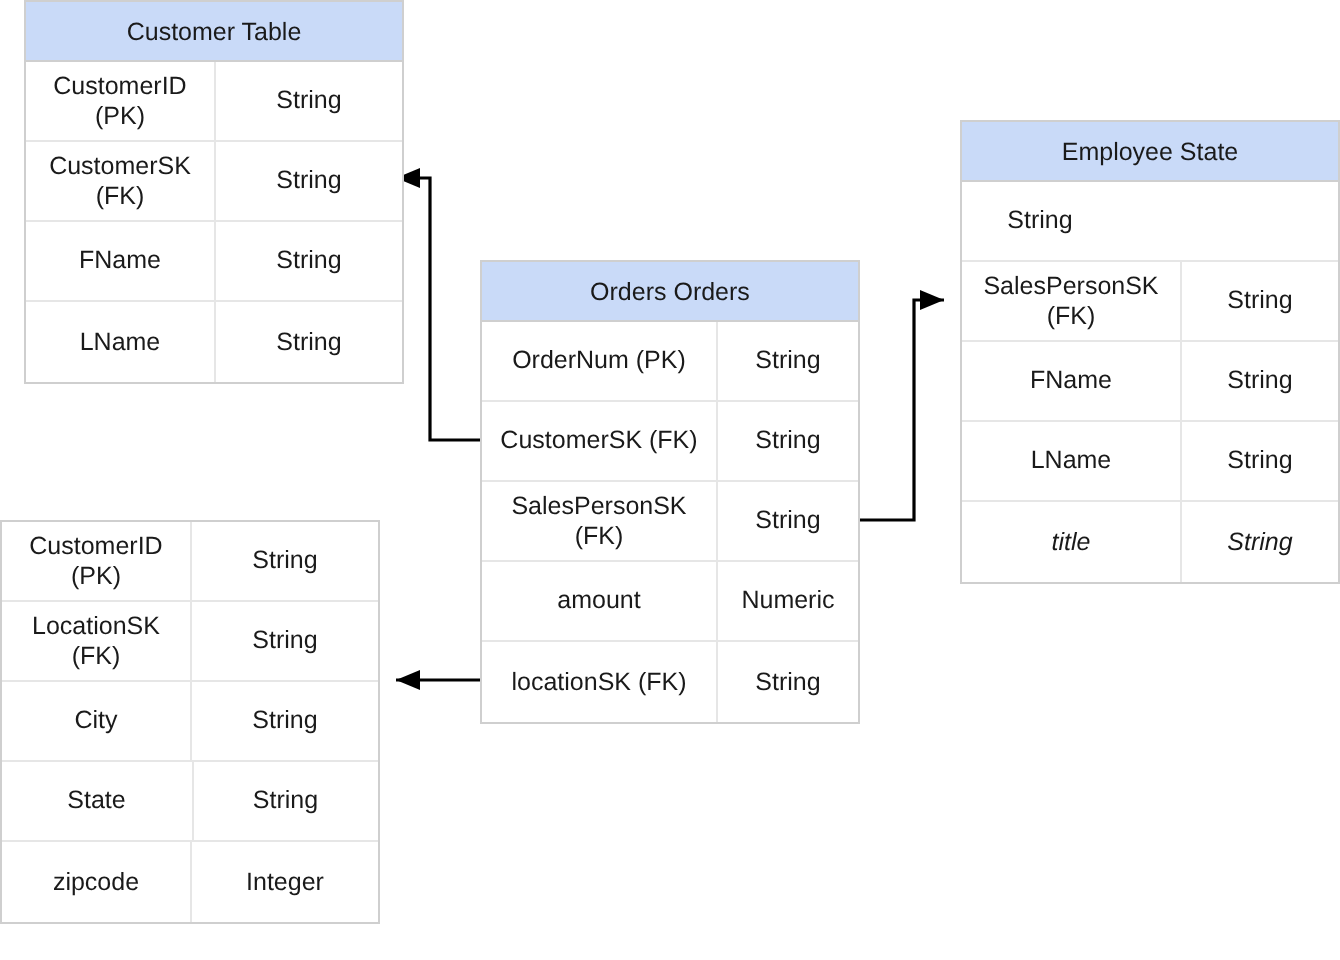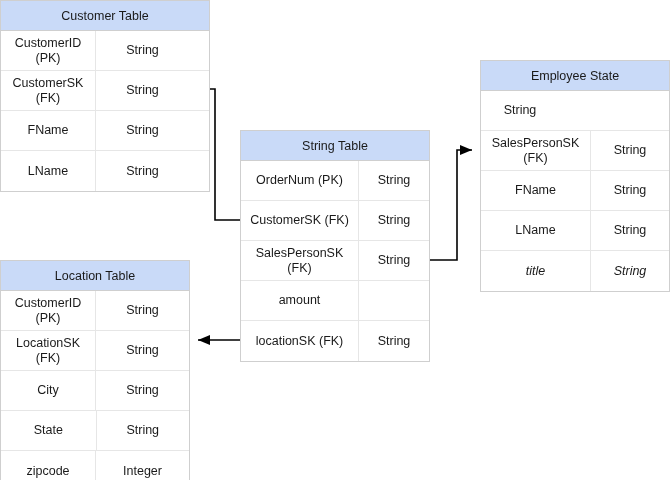--- a/index.html
+++ b/index.html
@@ -77,55 +77,56 @@
 
   <svg class="connector-layer" viewBox="0 0 670 480" width="670" height="480">
       <path d="M 240 220 L 215 220 L 215 89 L 198 89" fill="none" stroke="#000000" stroke-width="1.6"></path>
       <path d="M 198 89 L 210 84 L 210 94 Z" fill="#000000" stroke="none"></path>
       <path d="M 430 260 L 457 260 L 457 150 L 472 150" fill="none" stroke="#000000" stroke-width="1.6"></path>
       <path d="M 472 150 L 460 145 L 460 155 Z" fill="#000000" stroke="none"></path>
       <path d="M 240 340 L 198 340" fill="none" stroke="#000000" stroke-width="1.6"></path>
       <path d="M 198 340 L 210 335 L 210 345 Z" fill="#000000" stroke="none"></path>
     </svg>
 
-<div class="er-table" style="left: 0px; top: 0px; width: 210px; border-color: rgb(207, 207, 207);">
+<div class="er-table" style="left: 12px; top: 0px; width: 190px; border-color: rgb(207, 207, 207);">
       <div class="tbl-header" style="background: rgb(201, 218, 248); border-bottom-color: rgb(207, 207, 207); color: rgb(26, 26, 26);">Customer Table</div>
       <div class="tbl-row" style="border-bottom-color: rgb(230, 230, 230);">
         <div class="cell name" style="width: 95px; border-right-color: rgb(230, 230, 230);">CustomerID (PK)</div>
         <div class="cell" style="width: 93px;">String</div>
       </div>
       <div class="tbl-row" style="border-bottom-color: rgb(230, 230, 230);">
         <div class="cell name" style="width: 95px; border-right-color: rgb(230, 230, 230);">CustomerSK (FK)</div>
         <div class="cell" style="width: 93px;">String</div>
       </div>
       <div class="tbl-row" style="border-bottom-color: rgb(230, 230, 230);">
         <div class="cell name" style="width: 95px; border-right-color: rgb(230, 230, 230);">FName</div>
         <div class="cell" style="width: 93px;">String</div>
       </div>
       <div class="tbl-row last" style="border-bottom-color: rgb(230, 230, 230);">
         <div class="cell name" style="width: 95px; border-right-color: rgb(230, 230, 230);">LName</div>
         <div class="cell" style="width: 93px;">String</div>
       </div>
     </div>
     <div class="er-table" style="left: 240px; top: 130px; width: 190px; border-color: rgb(207, 207, 207);">
-      <div class="tbl-header" style="background: rgb(201, 218, 248); border-bottom-color: rgb(207, 207, 207); color: rgb(26, 26, 26);">String Table</div>
+      <div class="tbl-header" style="background: rgb(201, 218, 248); border-bottom-color: rgb(207, 207, 207); color: rgb(26, 26, 26);">Orders Orders</div>
       <div class="tbl-row" style="border-bottom-color: rgb(230, 230, 230);">
         <div class="cell name" style="width: 118px; border-right-color: rgb(230, 230, 230);">OrderNum (PK)</div>
         <div class="cell" style="width: 70px;">String</div>
       </div>
       <div class="tbl-row" style="border-bottom-color: rgb(230, 230, 230);">
         <div class="cell name" style="width: 118px; border-right-color: rgb(230, 230, 230);">CustomerSK (FK)</div>
         <div class="cell" style="width: 70px;">String</div>
       </div>
       <div class="tbl-row" style="border-bottom-color: rgb(230, 230, 230);">
         <div class="cell name" style="width: 118px; border-right-color: rgb(230, 230, 230);">SalesPersonSK (FK)</div>
         <div class="cell" style="width: 70px;">String</div>
       </div>
       <div class="tbl-row" style="border-bottom-color: rgb(230, 230, 230);">
         <div class="cell name" style="width: 118px; border-right-color: rgb(230, 230, 230); text-align: right;">amount</div>
+        <div class="cell" style="width: 70px;">Numeric</div>
       </div>
       <div class="tbl-row last" style="border-bottom-color: rgb(230, 230, 230);">
         <div class="cell name" style="width: 118px; border-right-color: rgb(230, 230, 230);">locationSK (FK)</div>
         <div class="cell" style="width: 70px;">String</div>
       </div>
     </div>
     <div class="er-table" style="left: 480px; top: 60px; width: 190px; border-color: rgb(207, 207, 207);">
       <div class="tbl-header" style="background: rgb(201, 218, 248); border-bottom-color: rgb(207, 207, 207); color: rgb(26, 26, 26);">Employee State</div>
       <div class="tbl-row" style="border-bottom-color: rgb(230, 230, 230);">
         <div class="cell" style="width: 78px;">String</div>
@@ -141,21 +142,20 @@
       <div class="tbl-row" style="border-bottom-color: rgb(230, 230, 230);">
         <div class="cell name" style="width: 110px; border-right-color: rgb(230, 230, 230);">LName</div>
         <div class="cell" style="width: 78px;">String</div>
       </div>
       <div class="tbl-row last" style="border-bottom-color: rgb(230, 230, 230); font-style: italic;">
         <div class="cell name" style="width: 110px; border-right-color: rgb(230, 230, 230);">title</div>
         <div class="cell" style="width: 78px;">String</div>
       </div>
     </div>
     <div class="er-table" style="left: 0px; top: 260px; width: 190px; border-color: rgb(207, 207, 207);">
-      <div class="tbl-header" style="background: rgb(201, 218, 248); border-bottom-color: rgb(207, 207, 207); color: rgb(26, 26, 26);">Location Table</div>
       <div class="tbl-row" style="border-bottom-color: rgb(230, 230, 230);">
         <div class="cell name" style="width: 95px; border-right-color: rgb(230, 230, 230);">CustomerID (PK)</div>
         <div class="cell" style="width: 93px;">String</div>
       </div>
       <div class="tbl-row" style="border-bottom-color: rgb(230, 230, 230);">
         <div class="cell name" style="width: 95px; border-right-color: rgb(230, 230, 230);">LocationSK (FK)</div>
         <div class="cell" style="width: 93px;">String</div>
       </div>
       <div class="tbl-row" style="border-bottom-color: rgb(230, 230, 230);">
         <div class="cell name" style="width: 95px; border-right-color: rgb(230, 230, 230);">City</div>

